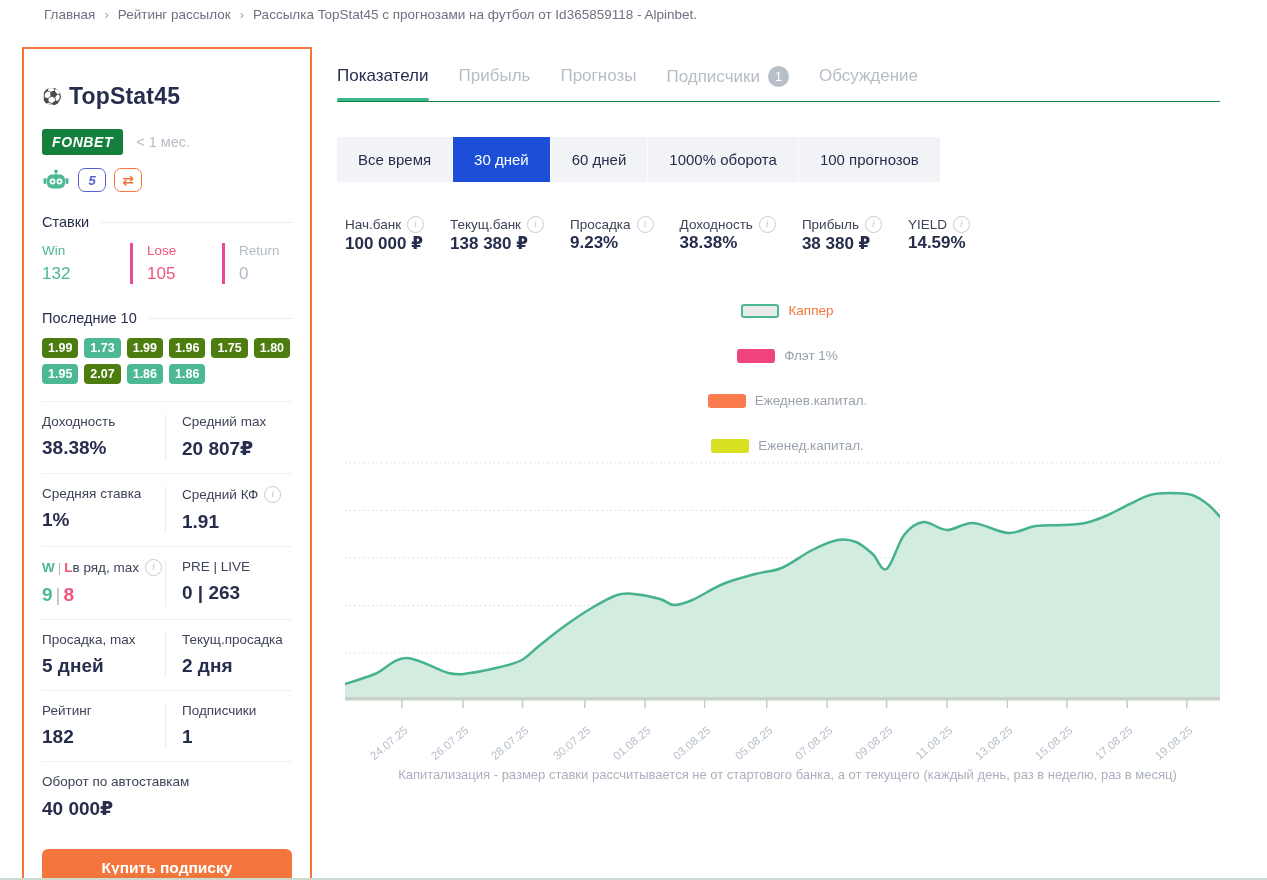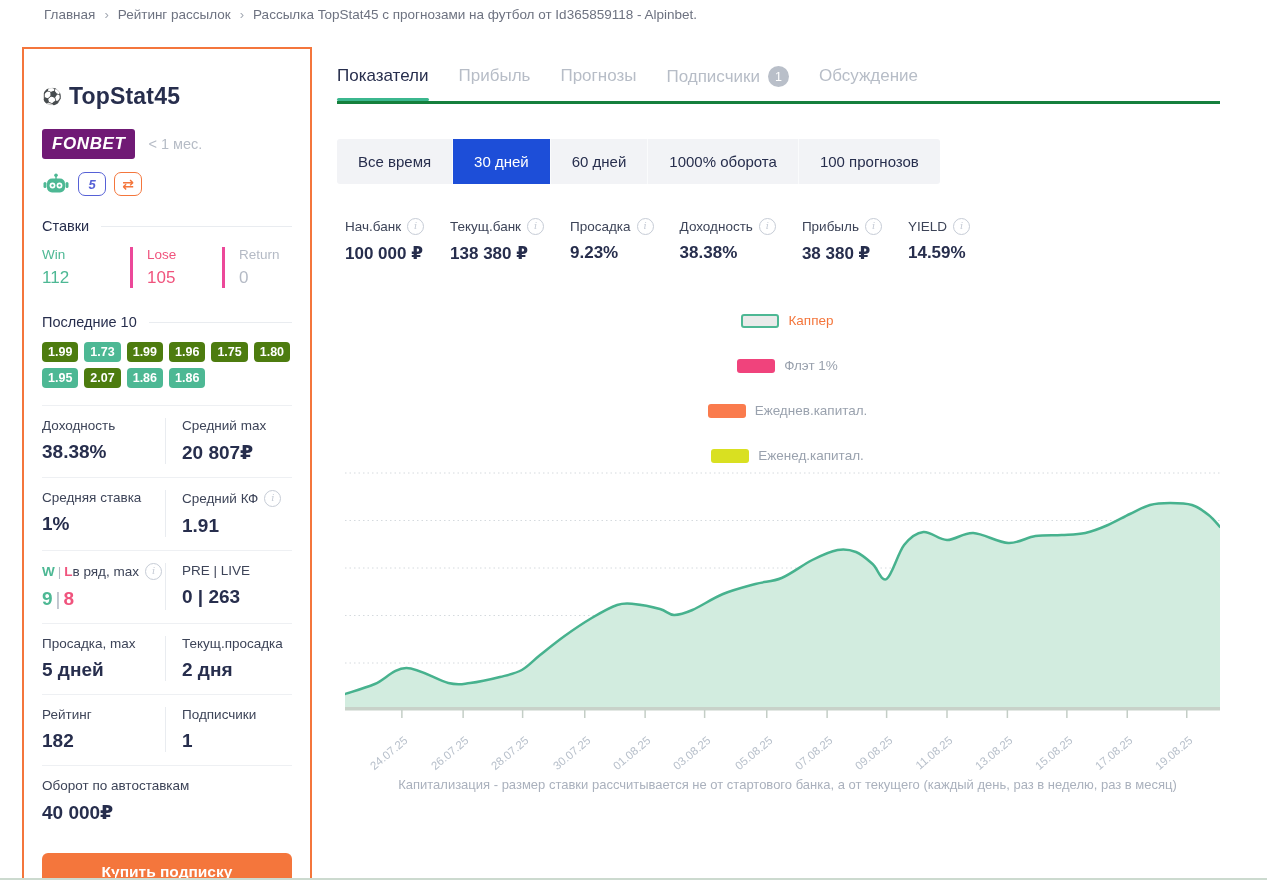--- a/index.html
+++ b/index.html
@@ -12,22 +12,22 @@
   .breadcrumb{position:absolute;left:44px;top:7px;display:flex;gap:9px;align-items:center;
     font-size:13.5px;color:#6d7280;white-space:nowrap;}
   .breadcrumb .sep{color:#a3a9b3;font-size:13px;}
   
   .card{position:absolute;left:22px;top:47px;width:290px;height:833px;background:#fff;
     border:2px solid #f4763c;box-sizing:border-box;padding:0 18px;}
   .card-title{margin-top:34px;display:flex;align-items:center;gap:7px;}
   .ball{font-size:16px;line-height:1;color:#272e4d;}
   .title-text{font-size:23px;font-weight:bold;color:#272e4d;letter-spacing:.2px;}
   .badge-row{margin-top:19px;display:flex;align-items:center;gap:13px;}
-  .bk-badge{background:#701a75;color:#fff;font-style:italic;font-weight:bold;
-    font-size:17px;letter-spacing:.6px;padding:5px 10px;border-radius:3px;}
+  .bk-badge{background:#15803d;color:#fff;font-style:italic;font-weight:bold;
+    font-size:14px;letter-spacing:.6px;padding:5px 10px;border-radius:3px;}
   .age{color:#b6bcc6;font-size:14.5px;}
   .icons-row{margin-top:13px;display:flex;align-items:center;gap:8px;}
   .sq-badge{width:28px;height:24px;border-radius:7px;display:flex;align-items:center;justify-content:center;box-sizing:border-box;}
   .badge-5{border:1.6px solid #5661d6;color:#5661d6;font-weight:bold;font-style:italic;font-size:13px;}
   .badge-sync{border:1.6px solid #f4763c;color:#f4763c;font-weight:bold;font-size:14px;}
   .sec-head{margin-top:22px;display:flex;align-items:center;font-size:14.5px;color:#272e4d;}
   .sec-head .rule{flex:1;height:1px;background:#e9ecf0;margin-left:12px;}
   .wlr{margin-top:13px;display:grid;grid-template-columns:88px 92px 1fr;}
   .wlr-col{padding-right:6px;}
   .wlr-col + .wlr-col{border-left:3px solid #ec4899;padding-left:14px;}
@@ -49,35 +49,35 @@
     font-family:"DejaVu Serif",serif;font-style:italic;flex:none;}
   .wl-w{color:#4db894;font-weight:bold;} .wl-l{color:#f0537d;font-weight:bold;}
   .wl-sep{color:#b4bac5;font-weight:normal;padding:0 3px;}
   .buy-btn{margin-top:16px;width:100%;height:38px;background:#f4763c;border:none;border-radius:6px;
     color:#fff;font-weight:bold;font-size:15.5px;font-family:inherit;cursor:pointer;}
   .clip-frags{position:absolute;bottom:0;left:88px;display:flex;gap:3px;}
   .clip-frags i{display:block;width:3px;height:4px;background:#f4763c;}
   
   .main{position:absolute;left:330px;top:0;width:900px;}
   .tabs{margin-left:7px;margin-top:66px;width:883px;display:flex;gap:30px;align-items:flex-start;
-    font-size:17px;color:#b7bdc7;border-bottom:3px solid #15803d;padding-bottom:14px;}
+    font-size:17px;color:#b7bdc7;border-bottom:1px solid #15803d;padding-bottom:14px;}
   .tab{cursor:pointer;position:relative;display:flex;align-items:center;gap:8px;}
   .tab.active{color:#272e4d;}
   .tab.active::after{content:"";position:absolute;left:0;right:0;bottom:-15px;height:3px;
     background:#3bb78e;border-radius:2px;}
   .tab-badge{display:inline-flex;width:21px;height:21px;border-radius:50%;background:#b9bfc9;
     color:#fff;font-size:12.5px;align-items:center;justify-content:center;}
   .filters{margin-left:7px;margin-top:35px;display:inline-flex;background:#f2f3f6;border-radius:3px;
     overflow:hidden;font-size:15px;color:#272e4d;}
   .filter{display:flex;align-items:center;padding:0 21px;height:45px;cursor:pointer;border-right:1px solid #fafbfc;}
   .filter:last-child{border-right:none;}
   .filter.active{background:#1d4ed8;color:#fff;}
   .ostats{margin-left:15px;margin-top:34px;display:flex;gap:26px;}
   .ostat-label{font-size:13.5px;color:#3d4458;display:flex;align-items:center;white-space:nowrap;}
-  .ostat-value{font-size:17px;font-weight:bold;color:#272e4d;margin-top:8px;white-space:nowrap;}
+  .ostat-value{font-size:17px;font-weight:bold;color:#272e4d;white-space:nowrap;}
   .legend{margin-left:15px;margin-top:49px;display:flex;align-items:center;gap:30px;flex-direction:column;}
   .legend-item{display:flex;align-items:center;gap:9px;cursor:pointer;}
   .legend-swatch{width:38px;height:14px;border-radius:3px;box-sizing:border-box;}
   .legend-label{font-size:13.5px;}
   .chart-wrap{position:relative;margin-left:15px;margin-top:8px;width:875px;}
   .x-labels{position:relative;height:40px;width:875px;}
   .x-label{position:absolute;top:9px;width:64px;text-align:right;
     transform:rotate(-40deg);transform-origin:right top;
     font-size:11.5px;color:#b8c0cb;white-space:nowrap;}
   .footnote{margin-left:15px;margin-top:12px;font-size:13px;color:#aab1bd;text-align:center;}
@@ -121,21 +121,21 @@
     <span class="sq-badge badge-sync">⇄</span>
   </div>
 
   <div class="sec-head">
     <span>Ставки</span>
       <span class="rule"></span>
   </div>
   <div class="wlr">
     <div class="wlr-col">
       <div class="wlr-label c-win">Win</div>
-      <div class="wlr-value c-win">112</div>
+      <div class="wlr-value c-win">132</div>
     </div>
     <div class="wlr-col">
       <div class="wlr-label c-lose">Lose</div>
       <div class="wlr-value c-lose">105</div>
     </div>
     <div class="wlr-col">
       <div class="wlr-label c-muted">Return</div>
       <div class="wlr-value c-muted">0</div>
     </div>
   </div>

